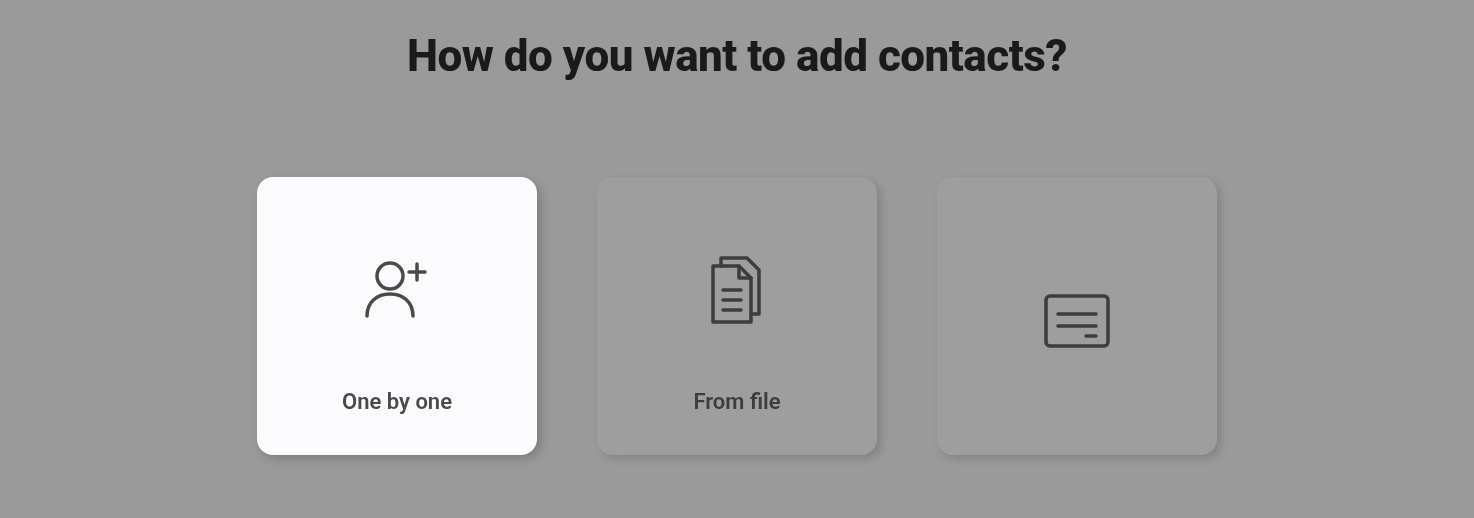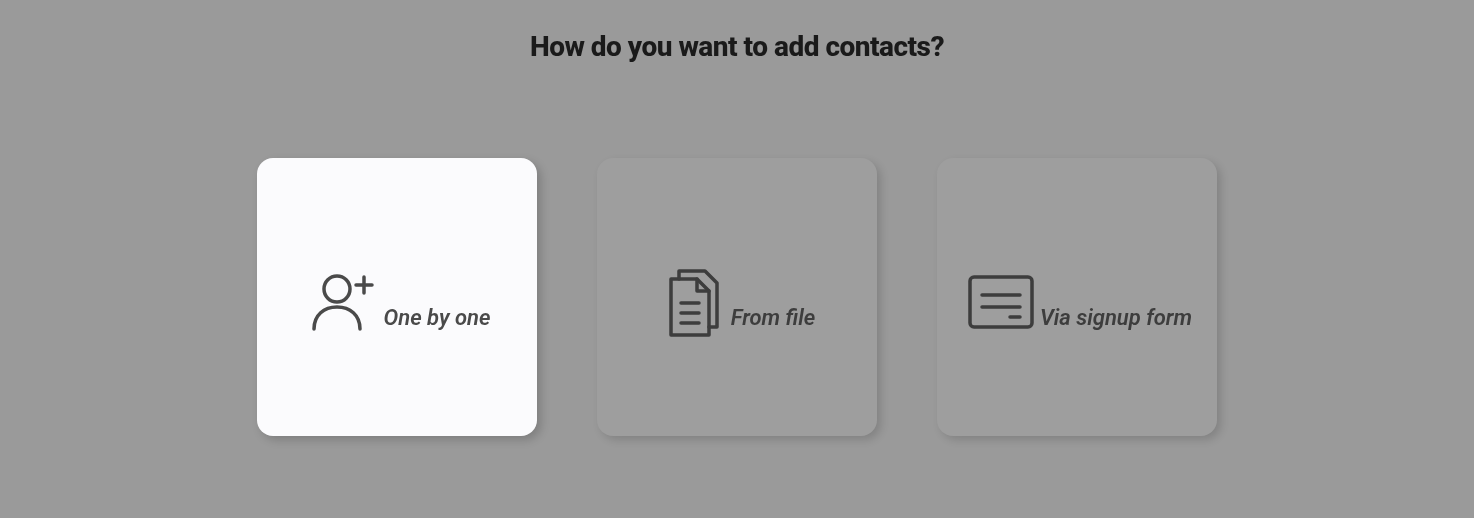--- a/index.html
+++ b/index.html
@@ -11,43 +11,42 @@
       font-family: -apple-system, BlinkMacSystemFont, 'Segoe UI', Roboto, Helvetica, Arial, sans-serif;
       background: #9a9a9a;
       width: 1474px;
       height: 518px;
       display: flex;
       flex-direction: column;
       align-items: center;
       padding-top: 30px;
     }
     .title {
-      font-size: 28px;
+      font-size: 44px;
       font-weight: 800;
       color: #1a1a1a;
       text-align: center;
       margin-bottom: 95px;
       letter-spacing: -0.5px;
     }
     .cards-row {
       display: flex;
       gap: 60px;
       justify-content: center;
     }
     .card {
       width: 280px;
       height: 278px;
       border-radius: 16px;
       display: flex;
-      flex-direction: row;
+      flex-direction: column;
       align-items: center;
       justify-content: center;
       cursor: pointer;
       position: relative;
-      font-style: italic;
     }
     .card.selected {
       background: #fbfbfd;
       box-shadow: 4px 4px 10px rgba(0,0,0,0.18);
     }
     .card.unselected {
       background: #9e9e9e;
       box-shadow: 4px 4px 8px rgba(0,0,0,0.15);
     }
     .icon-area {
@@ -110,16 +109,15 @@
 
   <div class="card unselected">
     <div class="icon-area">
       <svg width="78" height="62" viewBox="0 0 78 62" stroke-width="3.5" stroke-linecap="round" stroke-linejoin="round">
         <rect x="8" y="6" width="62" height="50" rx="4"></rect>
         <line x1="20" y1="24" x2="58" y2="24"></line>
         <line x1="20" y1="36" x2="58" y2="36"></line>
         <line x1="48" y1="46" x2="58" y2="46"></line>
       </svg>
     </div>
-    <div class="card-label">Via signup form</div>
   </div>
 
 </div>
 
 </body></html>

